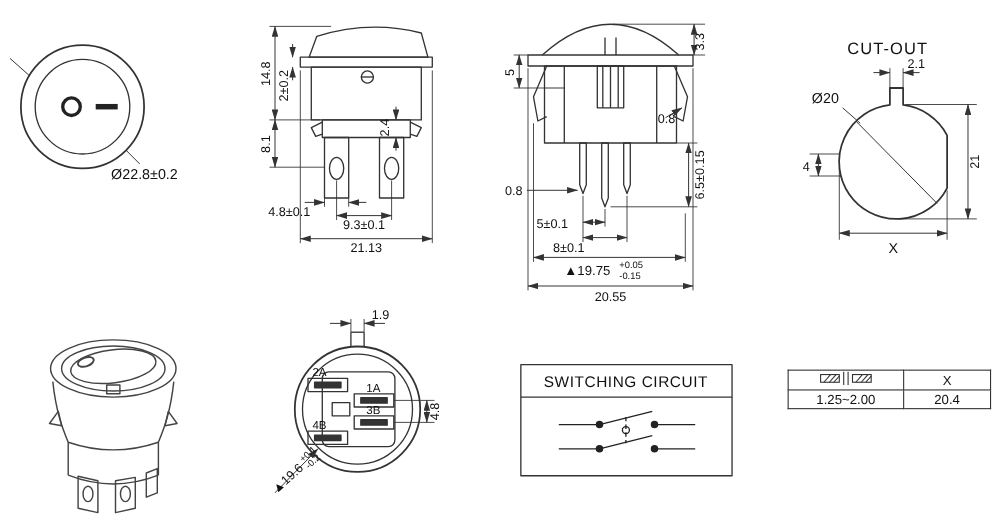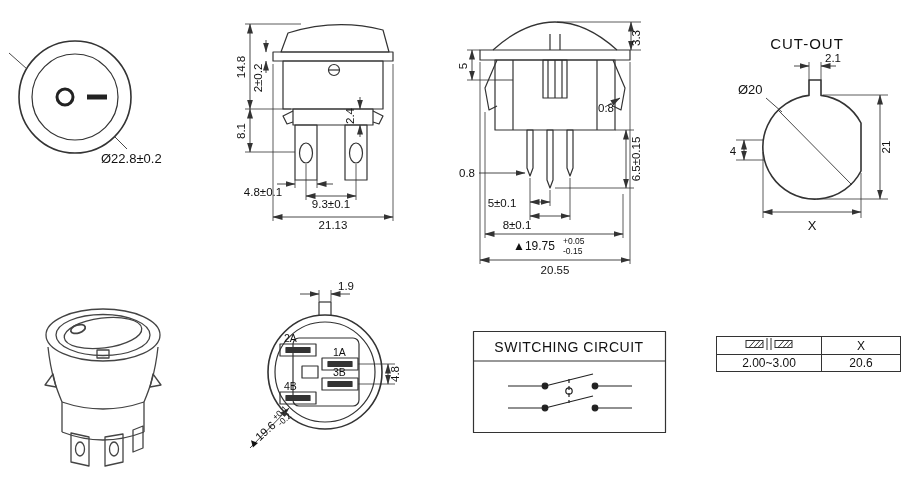--- a/index.html
+++ b/index.html
@@ -271,20 +271,20 @@
                   <line x1="41" y1="10.5" x2="47" y2="3.5"></line>
                   <line x1="45" y1="10.5" x2="50" y2="5"></line>
               <line x1="25" y1="1" x2="25" y2="13"></line>
                   <line x1="29" y1="1" x2="29" y2="13"></line>
             </g>
           </svg>
         </th>
         <th class="c2">X</th>
       </tr>
       <tr>
-        <td class="c1">2.00~3.00</td>
-        <td class="c2">20.6</td>
+        <td class="c1">1.25~2.00</td>
+        <td class="c2">20.4</td>
       </tr>
     </tbody>
       </table>
   </div>
 
 </div>
 
 </body></html>

